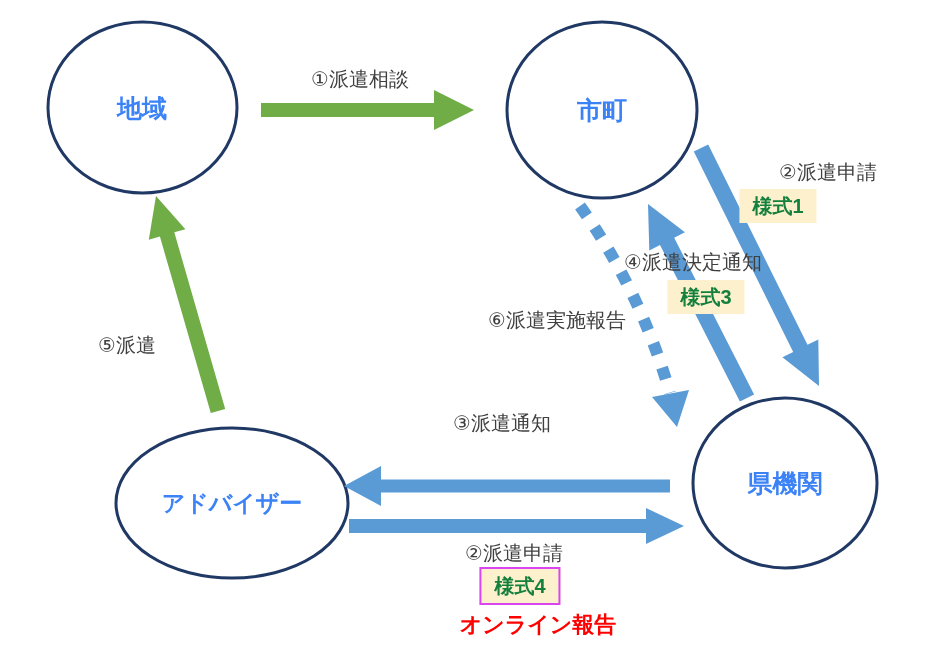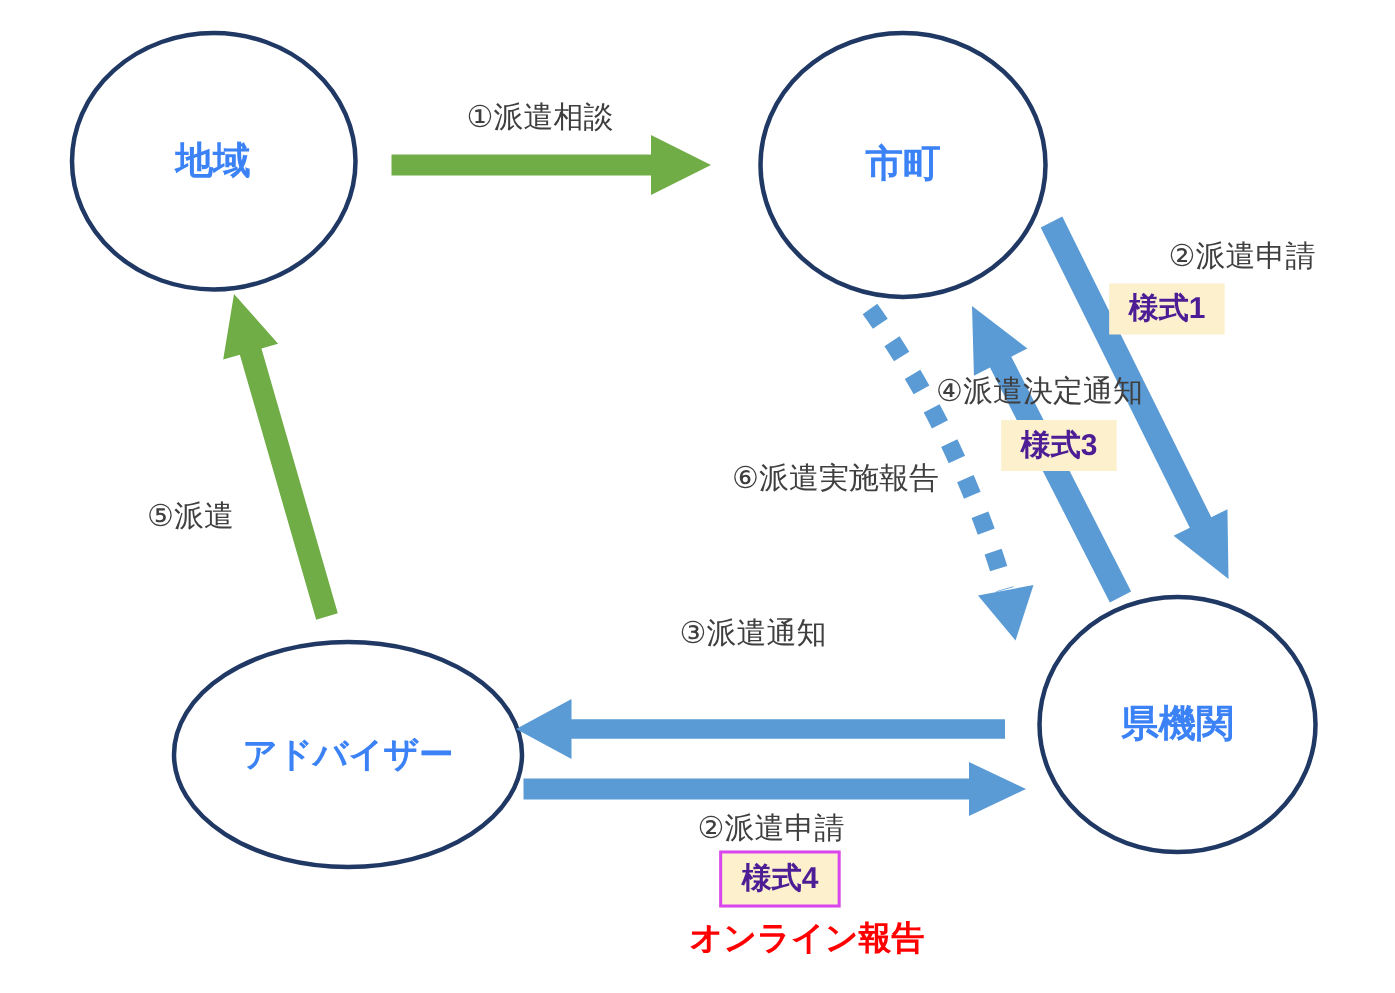--- a/index.html
+++ b/index.html
@@ -9,21 +9,21 @@
   }
   .layer{position:absolute;left:0;top:0;}
   .lbl{
     position:absolute;transform:translate(-50%,-50%);
     white-space:nowrap;color:#3f3f3f;font-size:20px;line-height:1.15;
   }
   .node-lbl{color:#3b82f6;font-weight:700;font-size:25px;}
   .node-lbl.small{font-size:23px;}
   .form-box{
     position:absolute;transform:translate(-50%,-50%);
-    background:#FCF0CD;color:#4c1d95;font-weight:700;font-size:20px;
+    background:#FCF0CD;color:#15803d;font-weight:700;font-size:20px;
     line-height:1;padding:7px 13px;white-space:nowrap;
   }
   .form-box.alert{border:2px solid #d946ef;}
   .online{color:#FF0000;font-weight:700;font-size:22px;}
 </style>
 </head>
 <body>
 
 <div class="stage">
 

